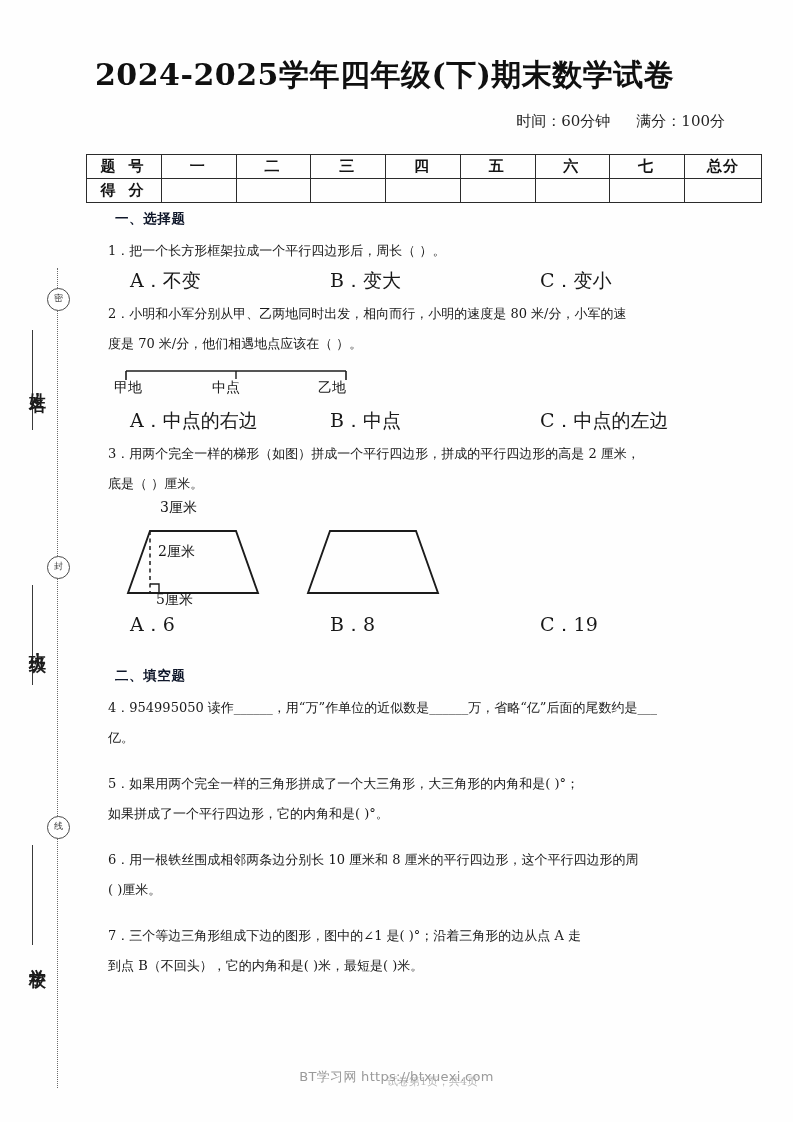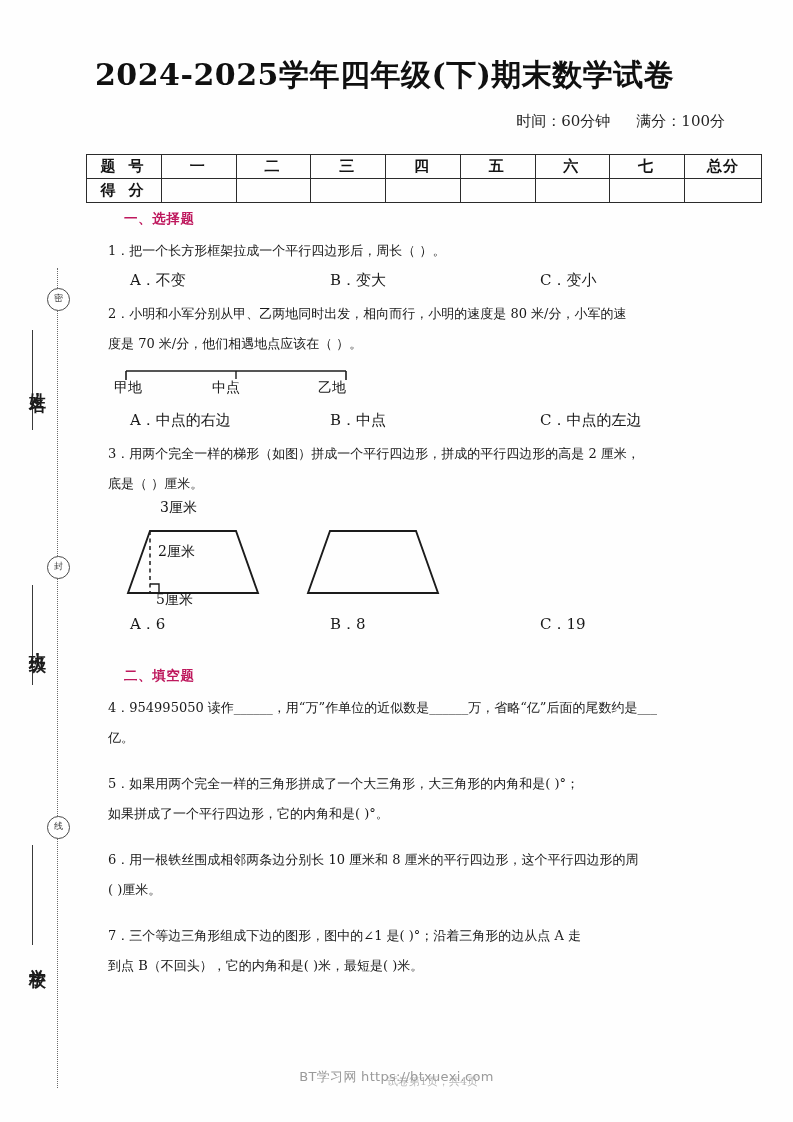--- a/index.html
+++ b/index.html
@@ -116,33 +116,33 @@
   .content {
     position: absolute;
     left: 108px;
     top: 210px;
     width: 588px;
   }
   .sec-head {
     font-size: 13.5px;
     font-weight: bold;
     letter-spacing: 0.6px;
-    margin: 0 0 9px 16px;
-    color: #be185d;
+    margin: 0 0 9px 7px;
+    color: #0f172a;
   }
   .q {
     font-size: 13px;
     line-height: 27px;
     color: #181818;
     margin: 0 0 3px 0;
     text-align: justify;
   }
   .opts {
     display: flex;
-    font-size: 15px;
+    font-size: 19px;
     line-height: 26px;
     color: #181818;
     padding-left: 22px;
   }
   .opts .o { }
   .opts .o1 { width: 200px; }
   .opts .o2 { width: 210px; }
   .opts .o3 { }
   .spacer-lg { height: 30px; }
   .spacer-md { height: 16px; }

